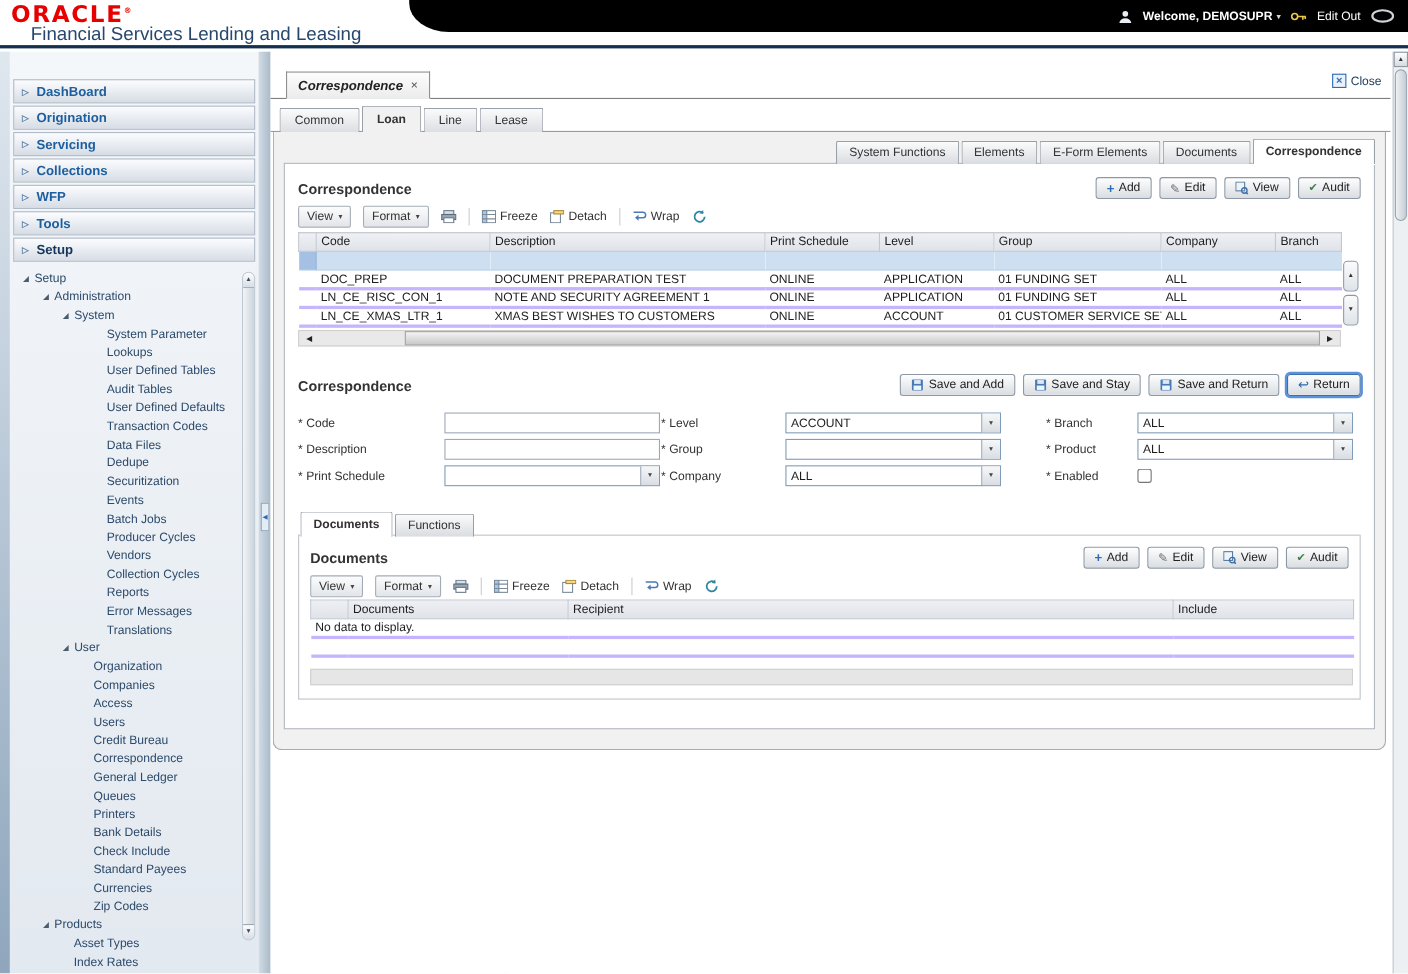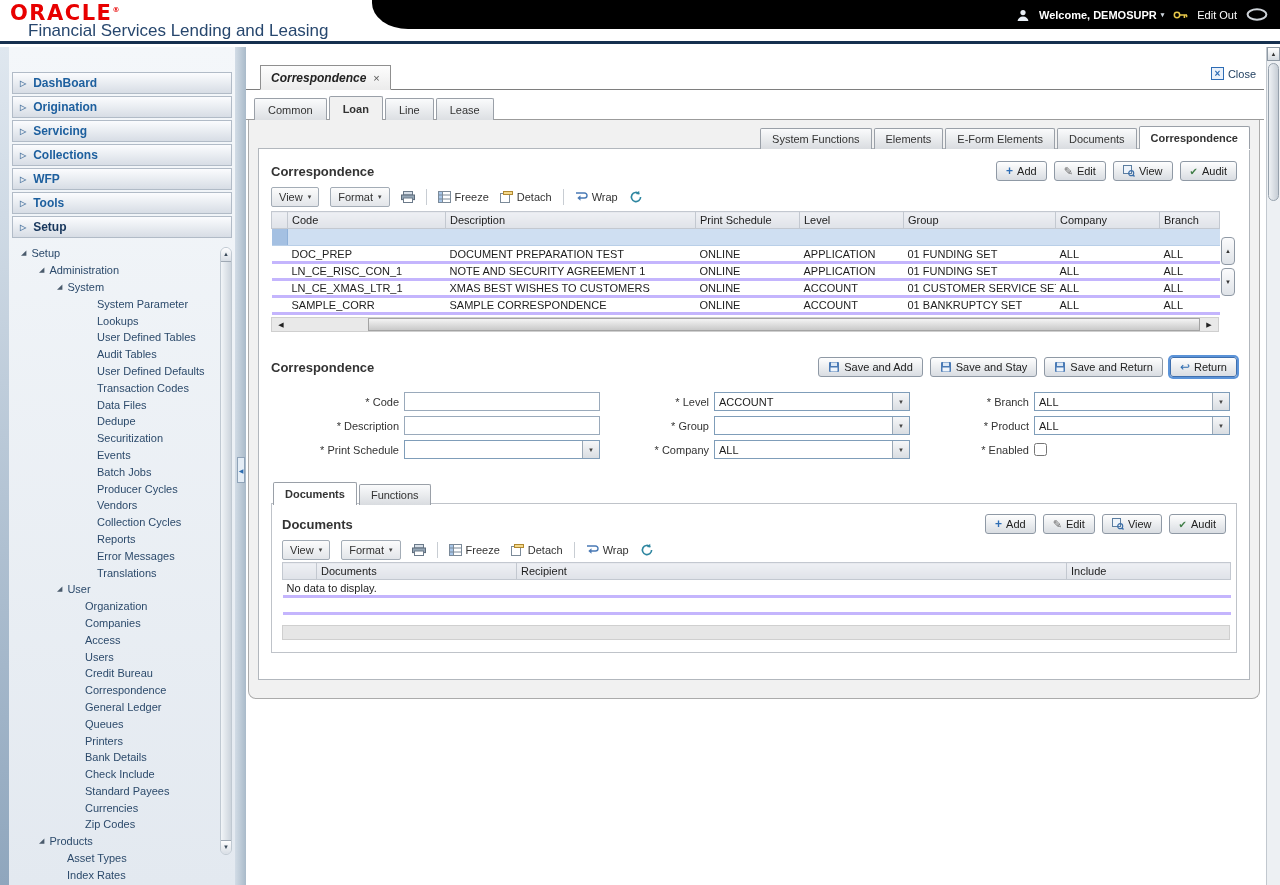--- a/index.html
+++ b/index.html
@@ -121,21 +121,21 @@
     justify-content:center;color:#333;}
   .h-scroll{margin-top:2px;width:948px;height:15px;background:#e9e9e9;border:1px solid #cfcfcf;
     display:flex;align-items:center;}
   .hs-btn{width:18px;text-align:center;font-size:7px;color:#222;}
   .hs-gap{width:78px;}
   .hs-thumb{flex:1;height:13px;background:linear-gradient(#f4f4f4,#c9c9c9);border:1px solid #a3a3a3;}
 
   .form-head{margin-top:20px;height:30px;}
   .form-grid{margin-top:10px;display:grid;grid-template-columns:330px 350px auto;}
   .frow{display:flex;align-items:center;margin-bottom:5px;height:19px;}
-  .flabel{font-size:11px;color:#333;text-align:right;margin-right:5px;white-space:nowrap;}
+  .flabel{font-size:11px;color:#333;margin-right:5px;white-space:nowrap;}
   .c1 .flabel{width:128px;}.c2 .flabel{width:108px;}.c3 .flabel{width:78px;}
   .tin{width:196px;height:19px;border:1px solid #9aaabb;font-size:11px;padding:0 3px;background:#fff;}
   .select{width:196px;display:inline-flex;justify-content:space-between;align-items:center;
     border:1px solid #7f9db9;background:#fff;height:19px;padding-left:4px;font-size:11px;color:#1d1d1d;}
   .dd{width:17px;height:17px;background:linear-gradient(#f6f7f8,#d9dde2);border-left:1px solid #9aa8b6;
     font-size:6px;display:flex;align-items:center;justify-content:center;color:#444;}
   .cbx{width:13px;height:13px;margin:0;}
 
   .doc-tabs{display:flex;gap:2px;align-items:flex-end;margin-top:18px;padding-left:2px;
     position:relative;z-index:2;}
@@ -563,30 +563,20 @@
                 <td class="selcol"></td>
                 <td>LN_CE_XMAS_LTR_1</td>
                 <td>XMAS BEST WISHES TO CUSTOMERS</td>
                 <td>ONLINE</td>
                 <td>ACCOUNT</td>
                 <td>01 CUSTOMER SERVICE SET</td>
                 <td>ALL</td>
                 <td>ALL</td>
               </tr>
 
-              <tr class="drow">
-                <td class="selcol"></td>
-                <td>SAMPLE_CORR</td>
-                <td>SAMPLE CORRESPONDENCE</td>
-                <td>ONLINE</td>
-                <td>ACCOUNT</td>
-                <td>01 BANKRUPTCY SET</td>
-                <td>ALL</td>
-                <td>ALL</td>
-              </tr>
             </tbody>
         </table>
         <div class="v-arrows">
           <div class="va">▲</div>
           <div class="va">▼</div>
         </div>
         <div class="h-scroll">
           <div class="hs-btn">◀</div>
           <div class="hs-gap"></div>
           <div class="hs-thumb"></div>

